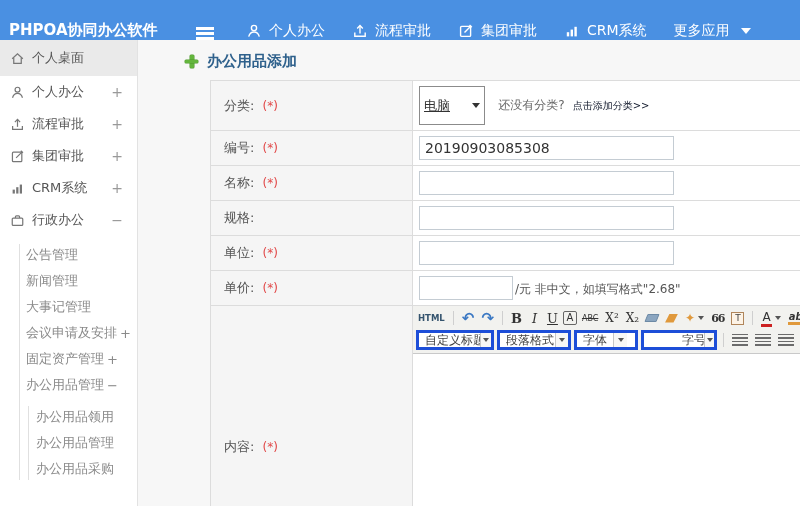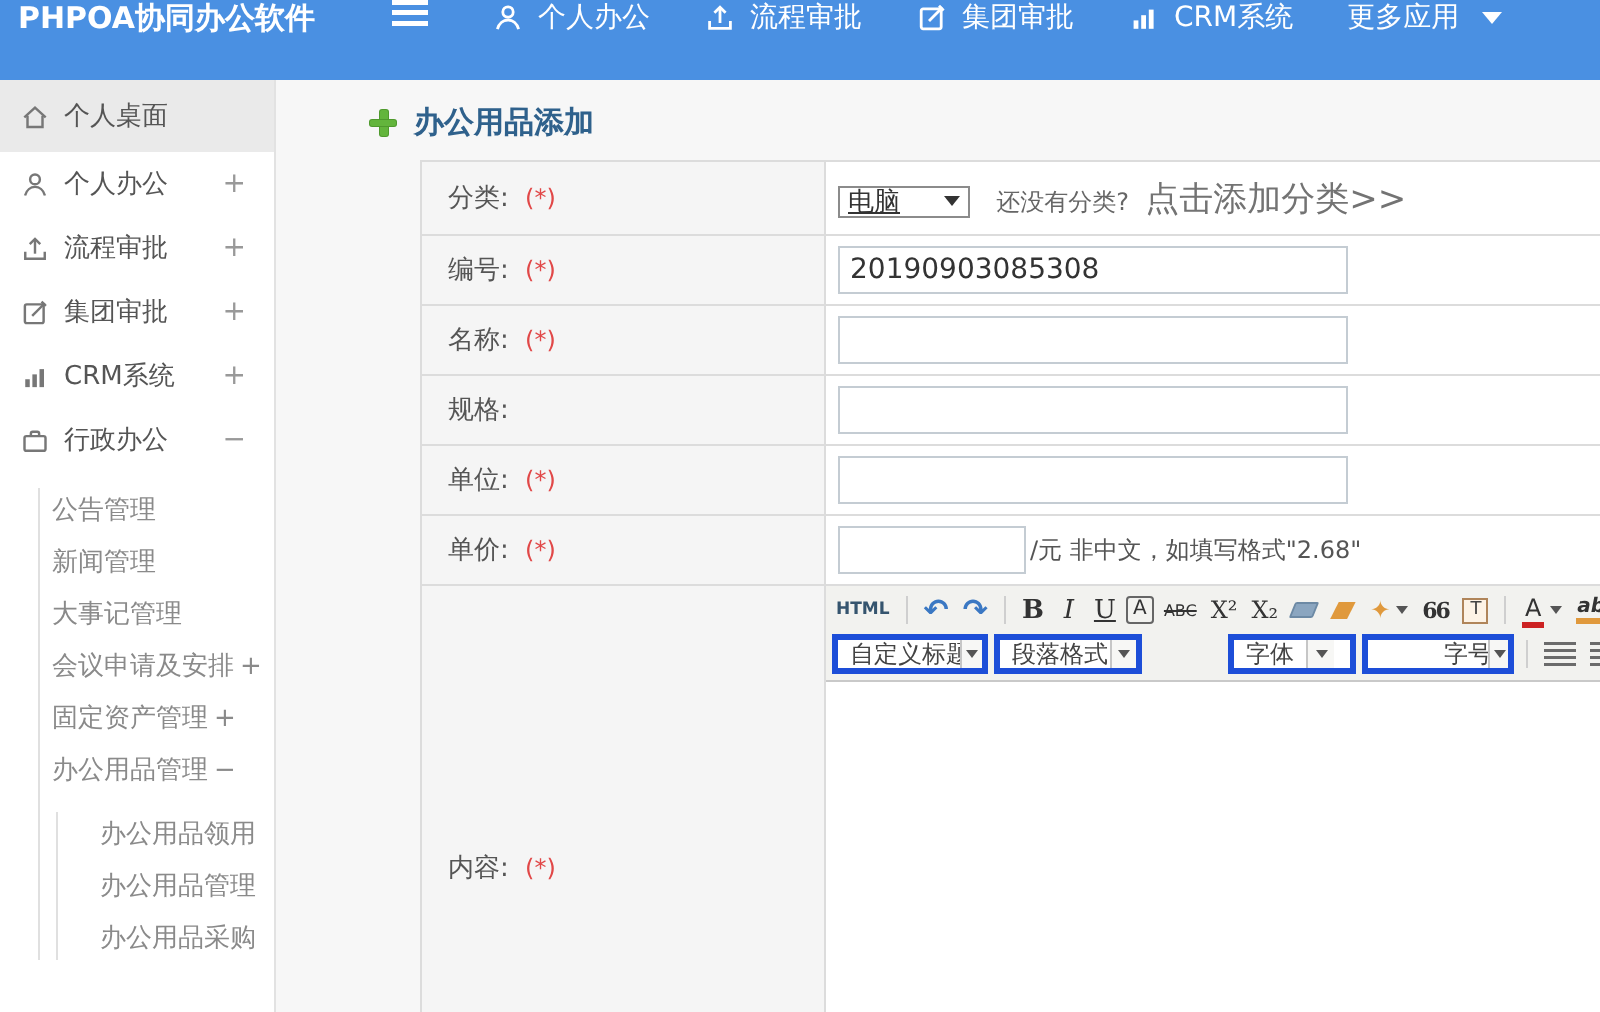--- a/index.html
+++ b/index.html
@@ -1,39 +1,39 @@
 <!DOCTYPE html>
 <html><head>
 <meta charset="utf-8">
 <style>
   * { margin:0; padding:0; box-sizing:border-box; }
   body { font-family:"DejaVu Sans","Liberation Sans",sans-serif; background:#fff; }
   .screen { position:relative; width:800px; height:506px; overflow:hidden; background:#f7f7f7; }
 
   
-  .topbar { position:absolute; top:0; left:0; right:0; height:40px; background:#4a90e2; display:flex; align-items:flex-start; color:#fff; }
+  .topbar { position:absolute; top:0; left:0; right:0; height:40px; background:#4a90e2; display:flex; align-items:flex-end; color:#fff; }
   .logo { padding-left:9px; width:168px; font-size:15px; font-weight:bold; letter-spacing:0; white-space:nowrap; }
   .hamburger { width:18px; height:13px; margin-left:28px; background:repeating-linear-gradient(to bottom,#fff 0 2.5px,transparent 2.5px 5.2px); cursor:pointer; }
   .topnav { display:flex; align-items:center; margin-left:32px; gap:27px; }
   .topnav-item { display:flex; align-items:center; gap:7px; font-size:14px; cursor:pointer; white-space:nowrap; }
   .topnav-item svg { display:block; }
   .caret-down-white { width:0; height:0; border-left:5px solid transparent; border-right:5px solid transparent; border-top:6px solid #fff; margin-left:4px; }
 
   
   .sidebar { position:absolute; top:40px; left:0; bottom:0; width:138px; background:#fff; border-right:1px solid #e2e2e2; font-size:13px; color:#555; }
   .side-item { height:32px; display:flex; align-items:center; padding:0 14px 0 10px; cursor:pointer; }
   .side-item.active { height:36px; background:#eaeaea; }
   .side-item svg { display:block; margin-right:7px; }
   .side-label { flex:0 1 auto; }
   .expand-sign { margin-left:auto; color:#999; font-size:14px; }
   .submenu { position:relative; margin-top:6px; }
   .submenu.lv1::before { content:""; position:absolute; left:19px; top:2px; bottom:2px; width:1px; background:#e0e0e0; }
   .submenu.lv2::before { content:""; position:absolute; left:28px; top:2px; bottom:2px; width:1px; background:#e0e0e0; }
   .sub-item { height:26px; display:flex; align-items:center; padding-left:26px; color:#8a8a8a; cursor:pointer; white-space:nowrap; }
-  .submenu.lv2 .sub-item { padding-left:50px; }
+  .submenu.lv2 .sub-item { padding-left:36px; }
   .sub-item .inline-sign { margin-left:3px; color:#8a8a8a; }
 
   
   .content { position:absolute; top:40px; left:139px; right:0; bottom:0; background:#f7f7f7; overflow:hidden; }
   .page-title { display:flex; align-items:center; gap:9px; margin:10px 0 0 46px; height:22px; }
   .plus-icon { position:relative; width:13px; height:13px; }
   .plus-icon::before { content:""; position:absolute; left:5px; top:0; width:3.5px; height:13px; background:#63b53c; border-radius:1px; box-shadow:0 0 0 0.5px #4f9a2d; }
   .plus-icon::after { content:""; position:absolute; top:5px; left:0; width:13px; height:3.5px; background:#63b53c; border-radius:1px; box-shadow:0 0 0 0.5px #4f9a2d; }
   .page-title h2 { font-size:15px; color:#2f618c; font-weight:bold; }
 
@@ -42,24 +42,24 @@
   .form-table td { border:1px solid #dcdcdc; font-size:13px; vertical-align:middle; }
   .label-cell { width:202px; background:#f5f5f5; color:#555; padding-left:13px; }
   .req { color:#e14848; margin-left:4px; font-size:12px; }
   .value-cell { padding:5px 6px; background:#fff; }
   .row-cat td { height:37px; }
   .row-std td { height:35px; }
   .row-content td { height:282px; }
   .row-content .label-cell { vertical-align:middle; }
   .row-content .value-cell { padding:0; vertical-align:top; }
 
-  .select-box { display:inline-flex; align-items:center; justify-content:space-between; width:66px; height:16px; border:1px solid #8b8b8b; background:#fff; font-size:13px; color:#333; padding:0 4px; vertical-align:middle; cursor:pointer;text-decoration:underline; }
+  .select-box { display:inline-flex; align-items:center; justify-content:space-between; width:66px; height:39px; border:1px solid #8b8b8b; background:#fff; font-size:13px; color:#333; padding:0 4px; vertical-align:middle; cursor:pointer;text-decoration:underline; }
   .select-caret { width:0; height:0; border-left:4px solid transparent; border-right:4px solid transparent; border-top:5px solid #333; }
   .hint-plain { color:#666; font-size:12px; margin-left:9px;margin-top:44px; }
-  .hint-link { color:#737373; font-size:17px; margin-left:4px; text-decoration:none; cursor:pointer; }
+  .hint-link { color:#0f172a; font-size:10px; margin-left:4px; text-decoration:none; cursor:pointer; }
 
   .txt-input { width:255px; height:24px; border:1px solid #c4ccd3; font-size:14px; color:#333; padding:1px 5px; background:#fff; font-family:"DejaVu Sans","Liberation Sans",sans-serif; }
   .txt-input.small { width:94px; }
   .price-suffix { color:#555; font-size:12px; margin-left:2px; }
 
   
   .editor { display:flex; flex-direction:column; height:282px; }
   .editor-toolbar { background:#f2f2ef; border-bottom:1px solid #c9c9c9; padding:1px 3px 2px 3px; }
   .tb-row { display:flex; align-items:center; height:22px; gap:3px; white-space:nowrap; overflow:hidden; }
   .vsep { width:1px; height:14px; background:#cfcfcf; margin:0 3px; flex:none; }
@@ -81,21 +81,21 @@
   .btn-fontcolor,.btn-highlight { position:relative; font-size:12px; }
   .color-chip { position:relative; padding:0 1px 3px 1px; }
   .color-chip.red::after { content:""; position:absolute; left:0; right:0; bottom:0; height:3px; background:#c22; }
   .color-chip.orange::after { content:""; position:absolute; left:0; right:0; bottom:0; height:3px; background:#e0993c; }
   .btn-highlight { font-size:10px; font-style:italic; font-weight:bold; }
 
   .dd { display:inline-flex; align-items:center; height:20px; border:3px solid #1d4ed8; background:#fff; color:#444; font-size:12px; flex:none; cursor:pointer; }
   .dd-label { padding:0 6px; overflow:hidden; white-space:nowrap; }
   .dd-arrow { width:14px; align-self:stretch; border-left:1px solid #c6c6c6; display:flex; align-items:center; justify-content:center; background:#f7f7f5; }
   .dd-arrow i { width:0; height:0; border-left:3px solid transparent; border-right:3px solid transparent; border-top:4px solid #555; }
-  .dd1 { width:78px; } .dd2 { width:74px; } .dd3 { width:64px;margin-left:40px; } .dd4 { width:76px;padding-left:32px; }
+  .dd1 { width:78px; } .dd2 { width:74px; } .dd3 { width:64px; } .dd4 { width:76px;padding-left:32px; }
 
   .align-btn { width:16px; height:12px; background:repeating-linear-gradient(to bottom,#6b6b6b 0 1.5px,transparent 1.5px 3.5px); flex:none; cursor:pointer; }
 
   .editor-body { flex:1; background:#fff; }
 </style>
 </head>
 <body>
 
 <div class="screen">
 

